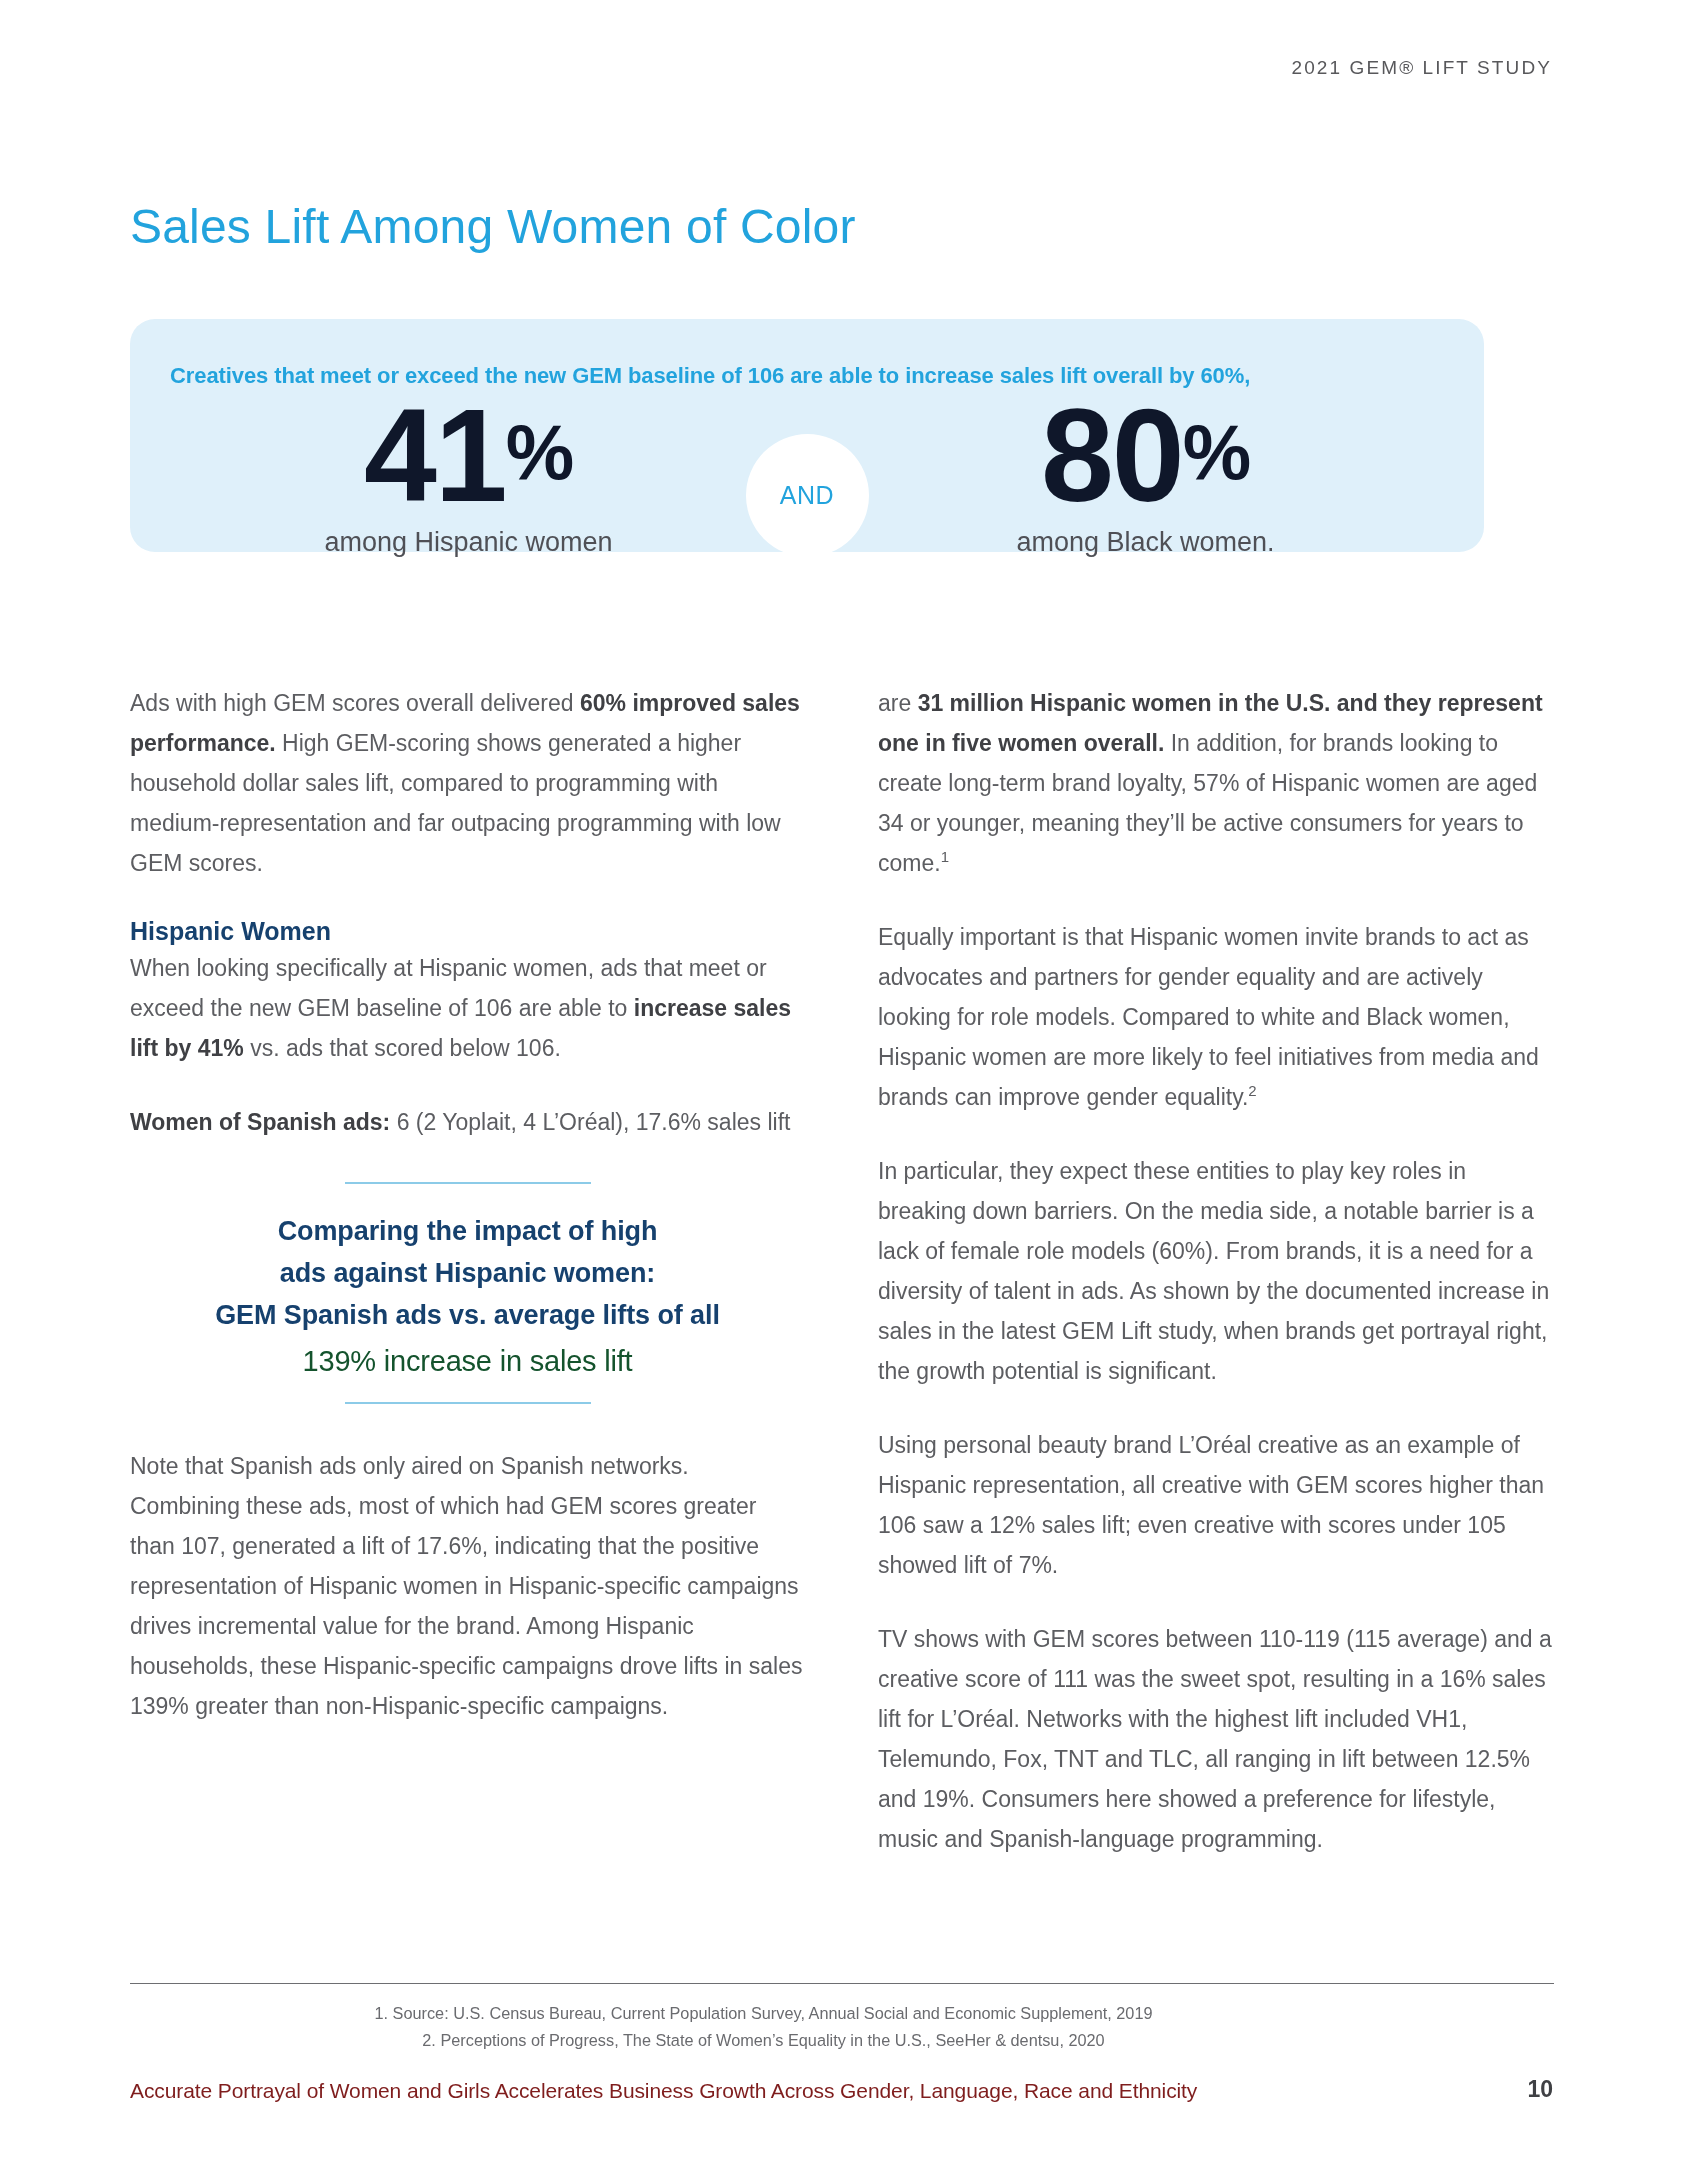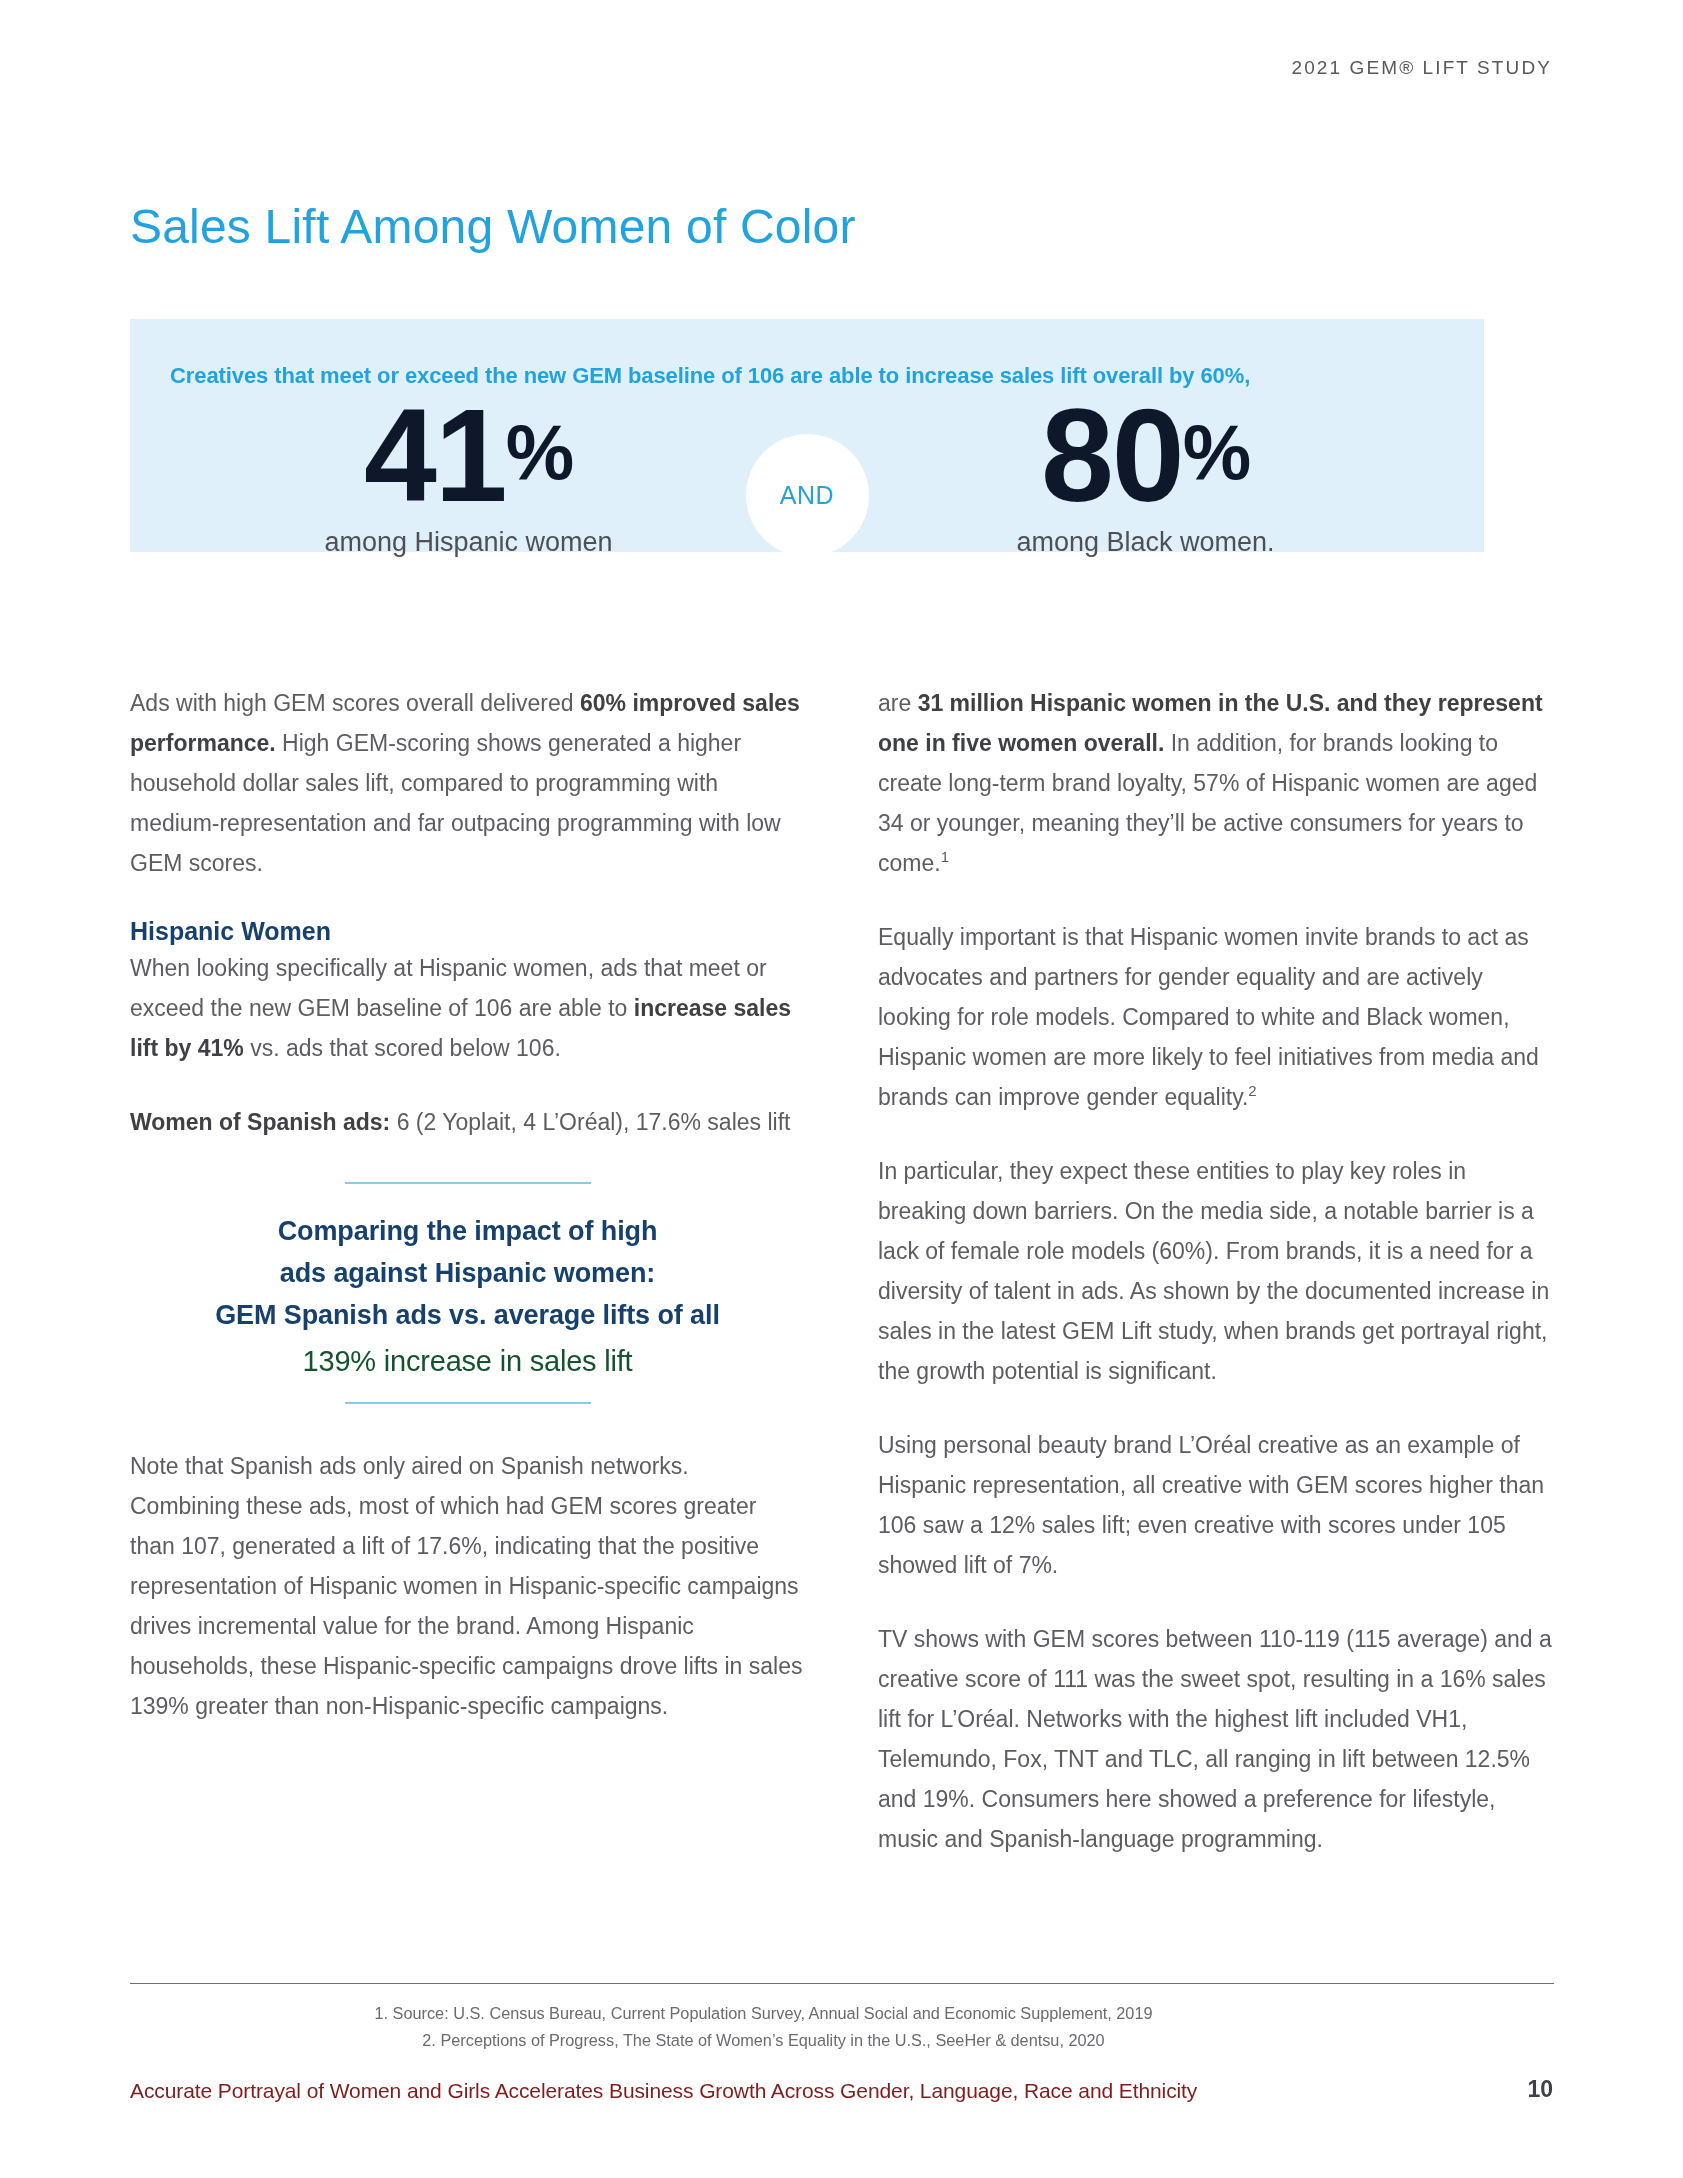--- a/index.html
+++ b/index.html
@@ -46,20 +46,21 @@
   }
 
   
   .callout {
     position: absolute;
     top: 319px;
     left: 130px;
     width: 1354px;
     height: 233px;
     background: #dff0fa;
+    border-radius: 25px;
   }
   .callout-heading {
     position: absolute;
     top: 44px;
     left: 40px;
     right: 22px;
     font-size: 22px;
     font-weight: 700;
     color: #22a3dd;
     letter-spacing: -0.1px;

